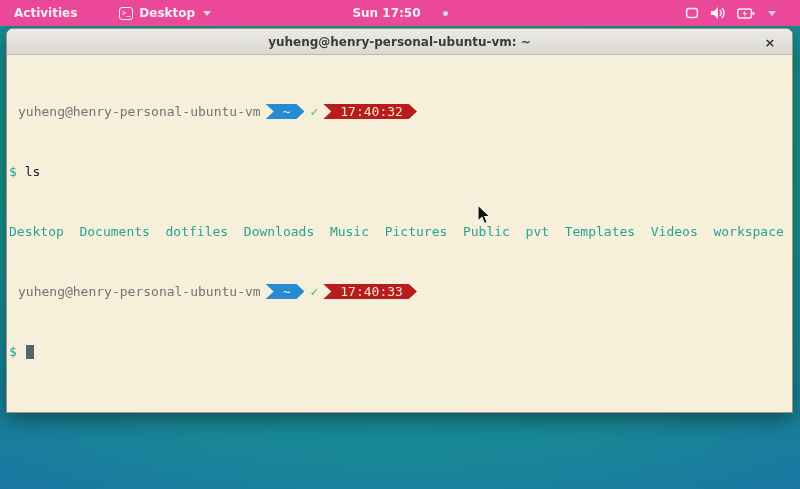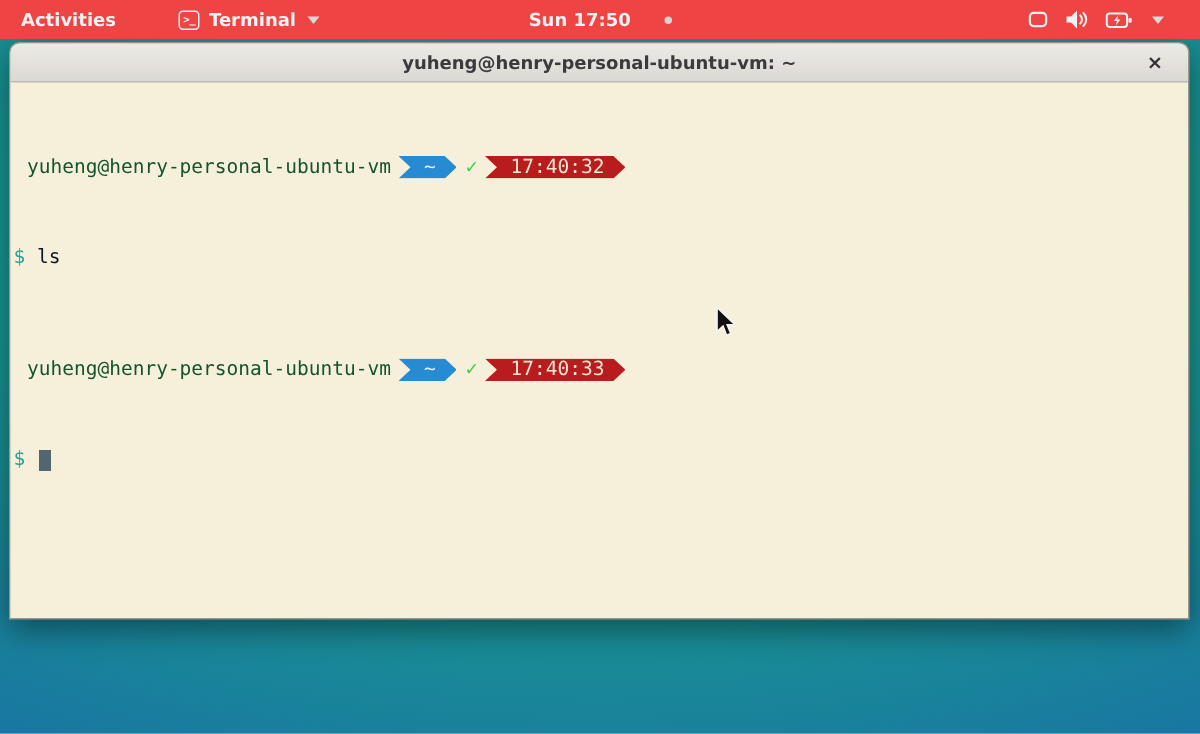--- a/index.html
+++ b/index.html
@@ -12,21 +12,21 @@
 
   
   .desktop {
     position:absolute; left:0; top:26px; width:800px; height:463px;
     background:radial-gradient(ellipse 105% 95% at 50% 30%, #1daa8f 0%, #18988e 45%, #1a6da8 100%);
   }
 
   
   .topbar {
     position:absolute; left:0; top:0; width:800px; height:26px;
-    background:#ef4444; color:#f2f2f2;
+    background:#ec4899; color:#f2f2f2;
     display:flex; align-items:center;
     font-size:12px; font-weight:700; z-index:50;
   }
   .activities { padding:0 14px; height:26px; display:flex; align-items:center; }
   .appmenu { display:flex; align-items:center; gap:6px; margin-left:22px; height:26px; padding:0 6px; }
   .term-glyph {
     width:14px; height:13px; border:1.4px solid #f2f2f2; border-radius:3px;
     font-family:"DejaVu Sans Mono",monospace; font-size:7px; font-weight:700;
     display:flex; align-items:center; justify-content:center; letter-spacing:0;
     padding-bottom:1px;
@@ -66,21 +66,21 @@
     font-family:"DejaVu Sans",sans-serif;
   }
   .term-content {
     height:358px; background:#f6f0da;
     padding:4px 0 0 2px;
     font-family:"DejaVu Sans Mono","Liberation Mono",monospace;
     font-size:13px; line-height:15px;
     white-space:pre;
   }
   .term-line { height:15px; display:flex; align-items:center; }
-  .u-gray  { color:#14532d; padding-left:9px; }
+  .u-gray  { color:#737373; padding-left:9px; }
   .c-teal  { color:#2aa198; }
   .c-olive { color:#0f172a; }
 
   
   .pl-seg {
     display:inline-flex; align-items:center; justify-content:center;
     height:15px; margin-left:5px;
     clip-path:polygon(0 0, calc(100% - 8px) 0, 100% 50%, calc(100% - 8px) 100%, 0 100%, 8px 50%);
     padding:0 14px 0 17px;
   }
@@ -99,21 +99,21 @@
 <body>
 
 <div class="desktop"></div>
 
 <div class="topbar">
   <div class="activities">
     <span>Activities</span>
   </div>
   <div class="appmenu">
     <span class="term-glyph">&gt;_</span>
-    <span>Terminal</span>
+    <span>Desktop</span>
     <span class="caret-down"></span>
   </div>
   <div class="clock-wrap">
     <span>Sun 17:50</span>
     <span class="notif-dot"></span>
   </div>
   <div class="tray">
     <svg width="14" height="12" viewBox="0 0 14 12">
       <rect x="1.6" y="1.6" width="10.8" height="8.8" rx="2.6" fill="none" stroke="#f2f2f2" stroke-width="1.5"></rect>
     </svg>
@@ -142,20 +142,23 @@
       <span class="u-gray">yuheng@henry-personal-ubuntu-vm</span>
       <span class="pl-seg pl-blue"><span>~</span></span>
       <span class="pl-check">✓</span>
       <span class="pl-seg pl-dark"><span>17:40:32</span></span>
     </div>
 
     <div class="term-line">
       <span class="c-teal">$</span><span> </span><span class="c-olive">ls</span>
     </div>
 
+    <div class="term-line">
+      <span class="c-teal">Desktop  Documents  dotfiles  Downloads  Music  Pictures  Public  pvt  Templates  Videos  workspace</span>
+    </div>
 
     <div class="term-line">
       <span class="u-gray">yuheng@henry-personal-ubuntu-vm</span>
       <span class="pl-seg pl-blue"><span>~</span></span>
       <span class="pl-check">✓</span>
       <span class="pl-seg pl-dark"><span>17:40:33</span></span>
     </div>
 
     <div class="term-line">
       <span class="c-teal">$</span><span> </span><span class="block-cursor"></span>

